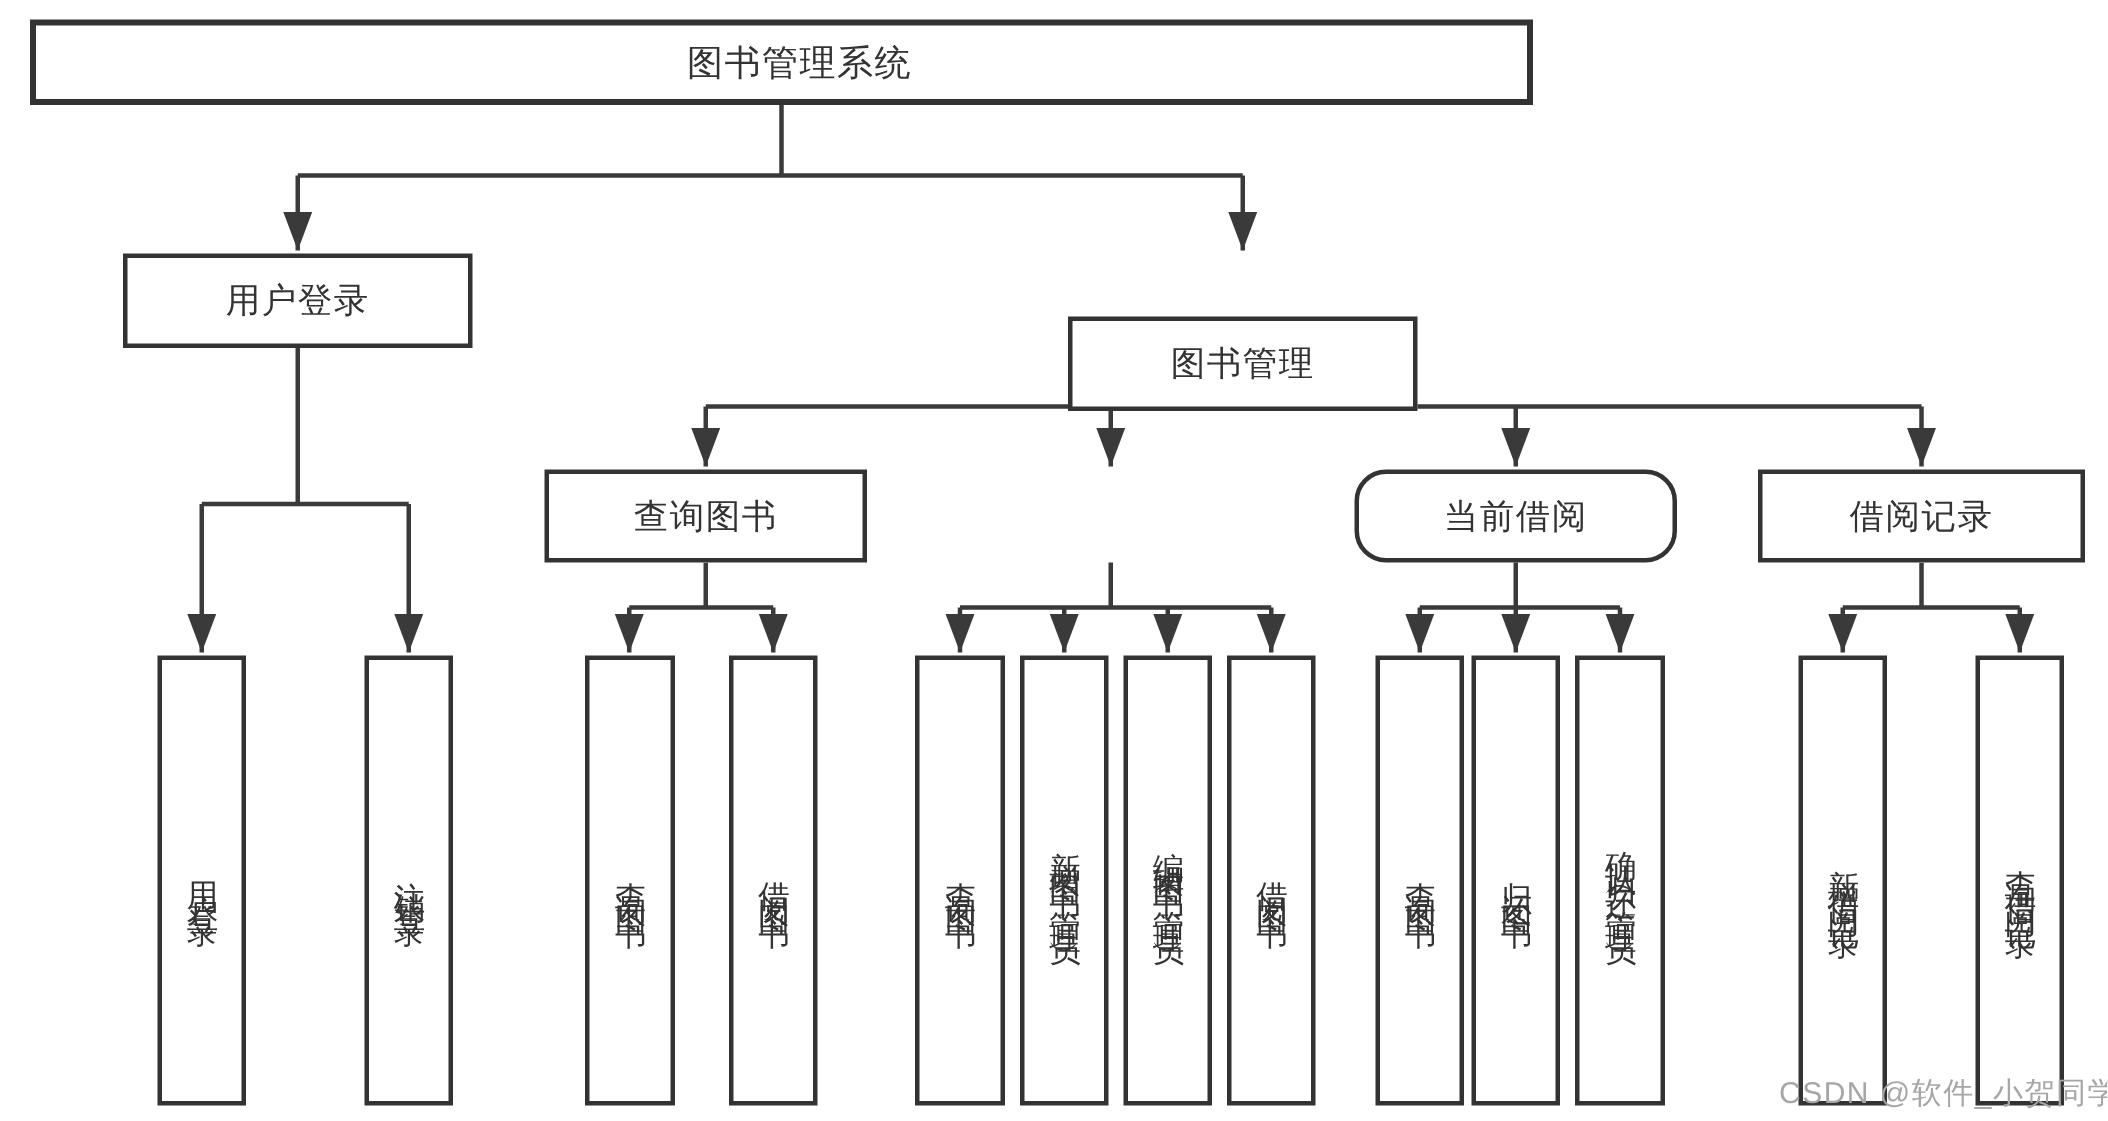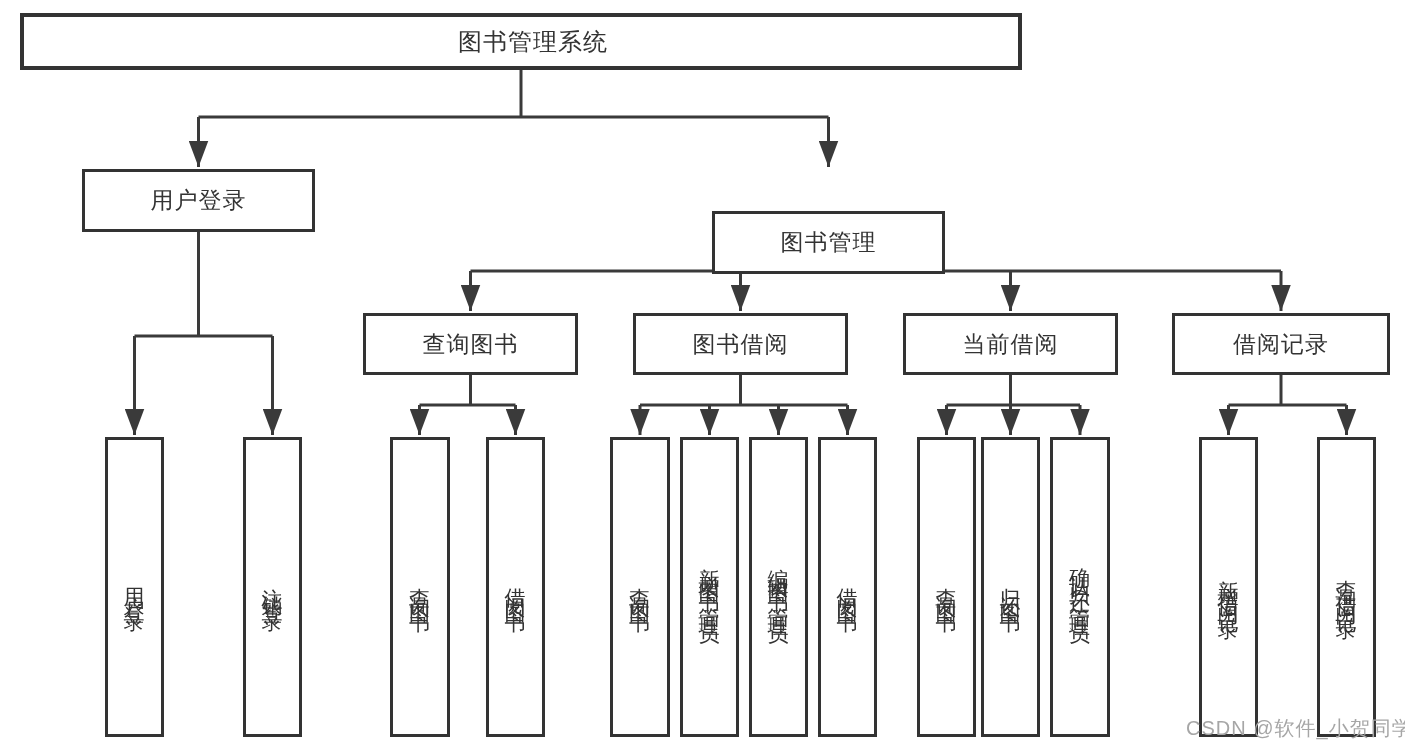--- a/index.html
+++ b/index.html
@@ -133,22 +133,21 @@
       <line x1="1346.5" y1="405" x2="1346.5" y2="435" marker-end="url(#arrow)"></line>
     </g>
   </svg>
 
   <div class="node root" style="left:20px; top:13px; width:1002px; height:57px;padding-left:24px;">图书管理系统</div>
 
   <div class="node" style="left:82px; top:169px; width:233px; height:63px;">用户登录</div>
   <div class="node" style="left:712px; top:169px; width:233px; height:63px;margin-top:42px;">图书管理</div>
 
   <div class="node" style="left:363px; top:313px; width:215px; height:62px;">查询图书</div>
-  <div class="node" style="left:633px; top:313px; width:215px; height:62px;">图书借阅</div>
-  <div class="node" style="left:903px; top:313px; width:215px; height:62px;">当前借阅</div>
+  <div class="node" style="left:903px; top:313px; width:215px; height:62px;border-radius:21px;">当前借阅</div>
   <div class="node" style="left:1172px; top:313px; width:218px; height:62px;">借阅记录</div>
 
   <div class="leaf" style="left:105px; width:59px;">
     <span>用户登录</span>
   </div>
   <div class="leaf" style="left:243px; width:59px;">
     <span>注销登录</span>
   </div>
 
   <div class="leaf" style="left:390px; width:60px;">

